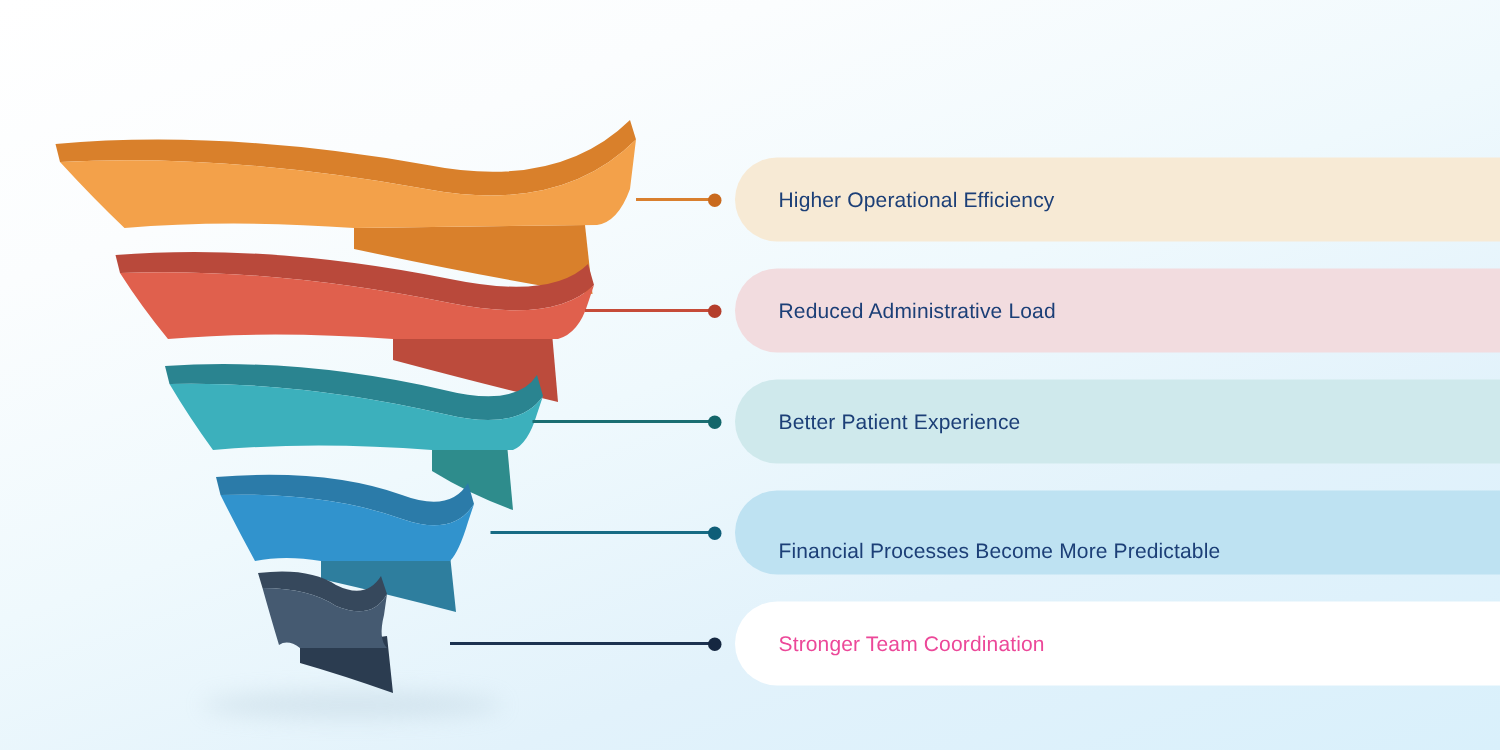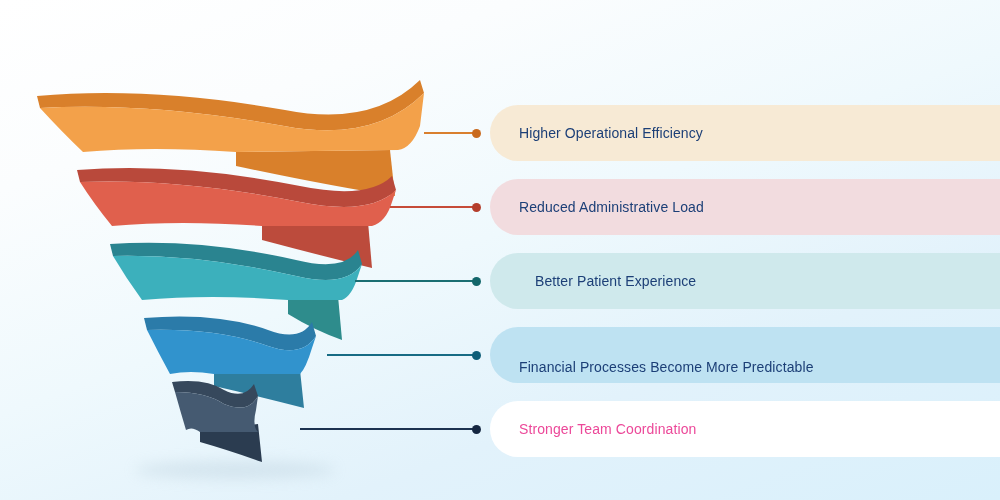--- a/index.html
+++ b/index.html
@@ -153,21 +153,21 @@
       <div class="connector-dot" style="left: 472px; background: rgb(180, 62, 44);"></div>
       <div class="pill" style="background: rgb(242, 220, 223);">
         <span class="pill-label" style="color: rgb(28, 63, 119);">Reduced Administrative Load</span>
       </div>
     </div>
 
     <div class="row" style="top: 253px;">
       <div class="connector" style="left: 355px; width: 125px; background: rgb(26, 110, 114);"></div>
       <div class="connector-dot" style="left: 472px; background: rgb(19, 102, 106);"></div>
       <div class="pill" style="background: rgb(207, 233, 236);">
-        <span class="pill-label" style="color: rgb(28, 63, 119); margin-left: 16px;">Better Patient Experience</span>
+        <span class="pill-label" style="color: rgb(28, 63, 119);">Better Patient Experience</span>
       </div>
     </div>
 
     <div class="row" style="top: 327px;">
       <div class="connector" style="left: 327px; width: 153px; background: rgb(23, 107, 132);"></div>
       <div class="connector-dot" style="left: 472px; background: rgb(15, 94, 120);"></div>
       <div class="pill" style="background: rgb(190, 226, 242);">
         <span class="pill-label" style="color: rgb(28, 63, 119); margin-top: 24px;">Financial Processes Become More Predictable</span>
       </div>
     </div>

